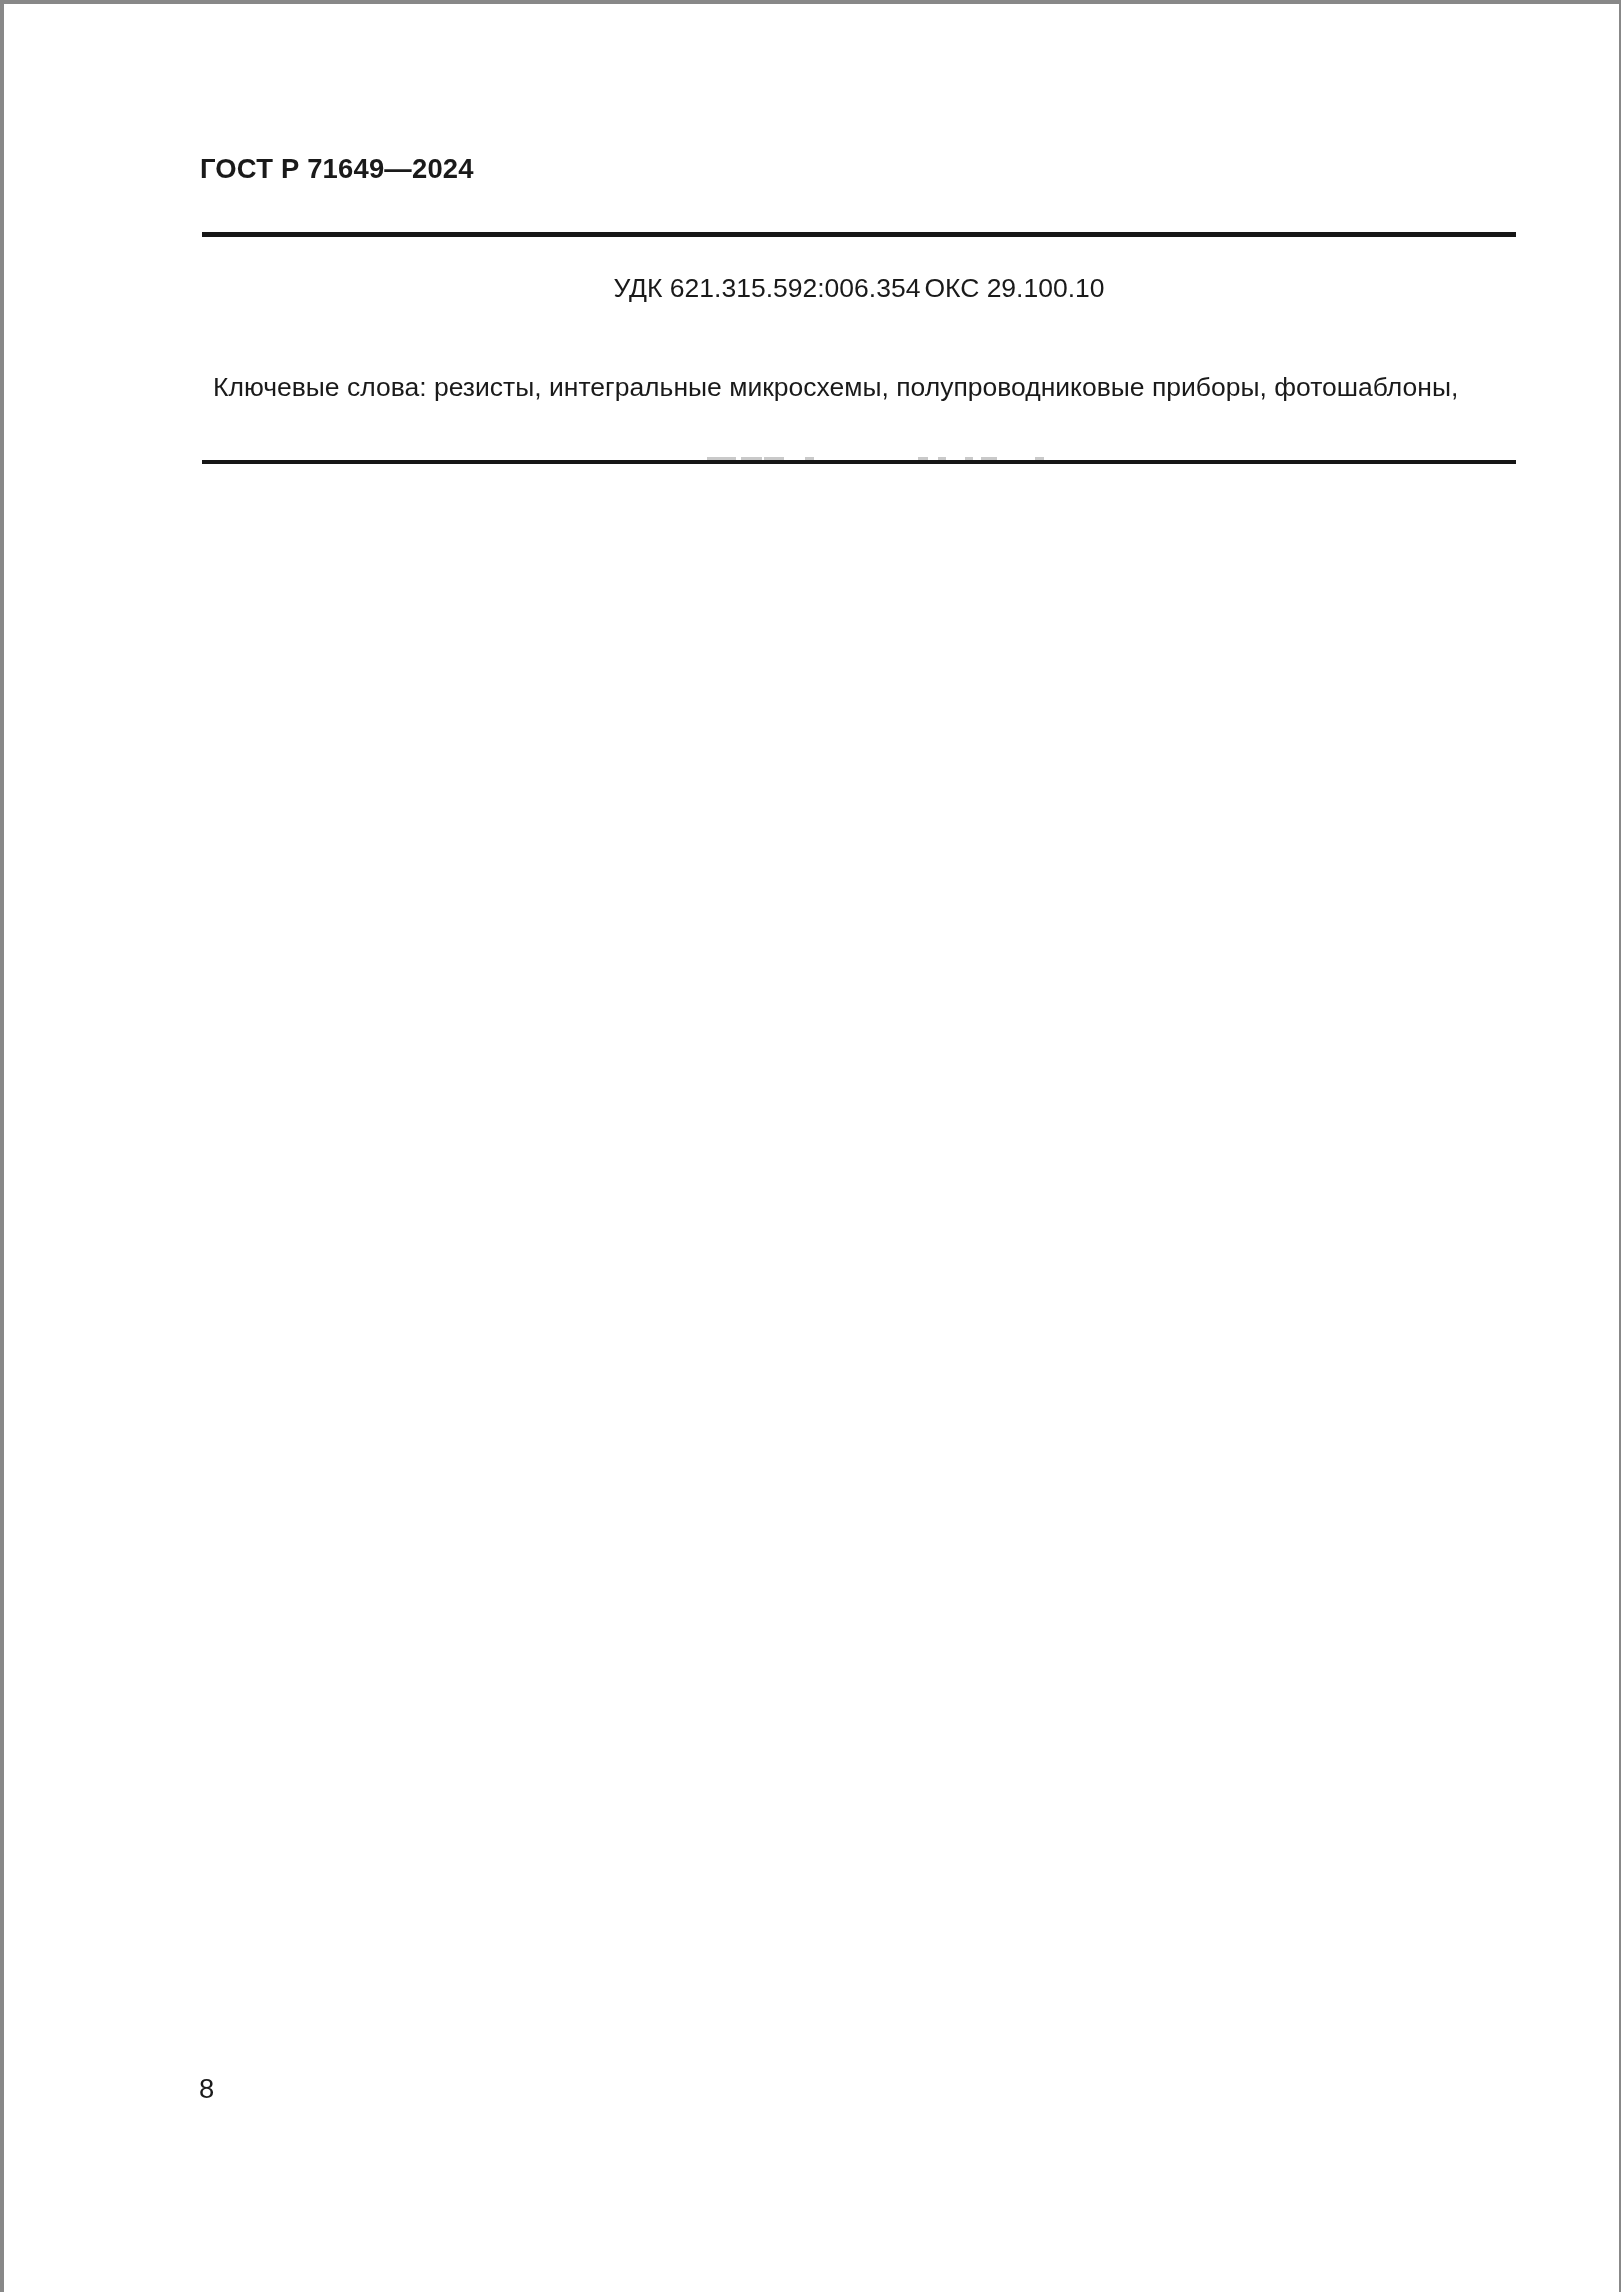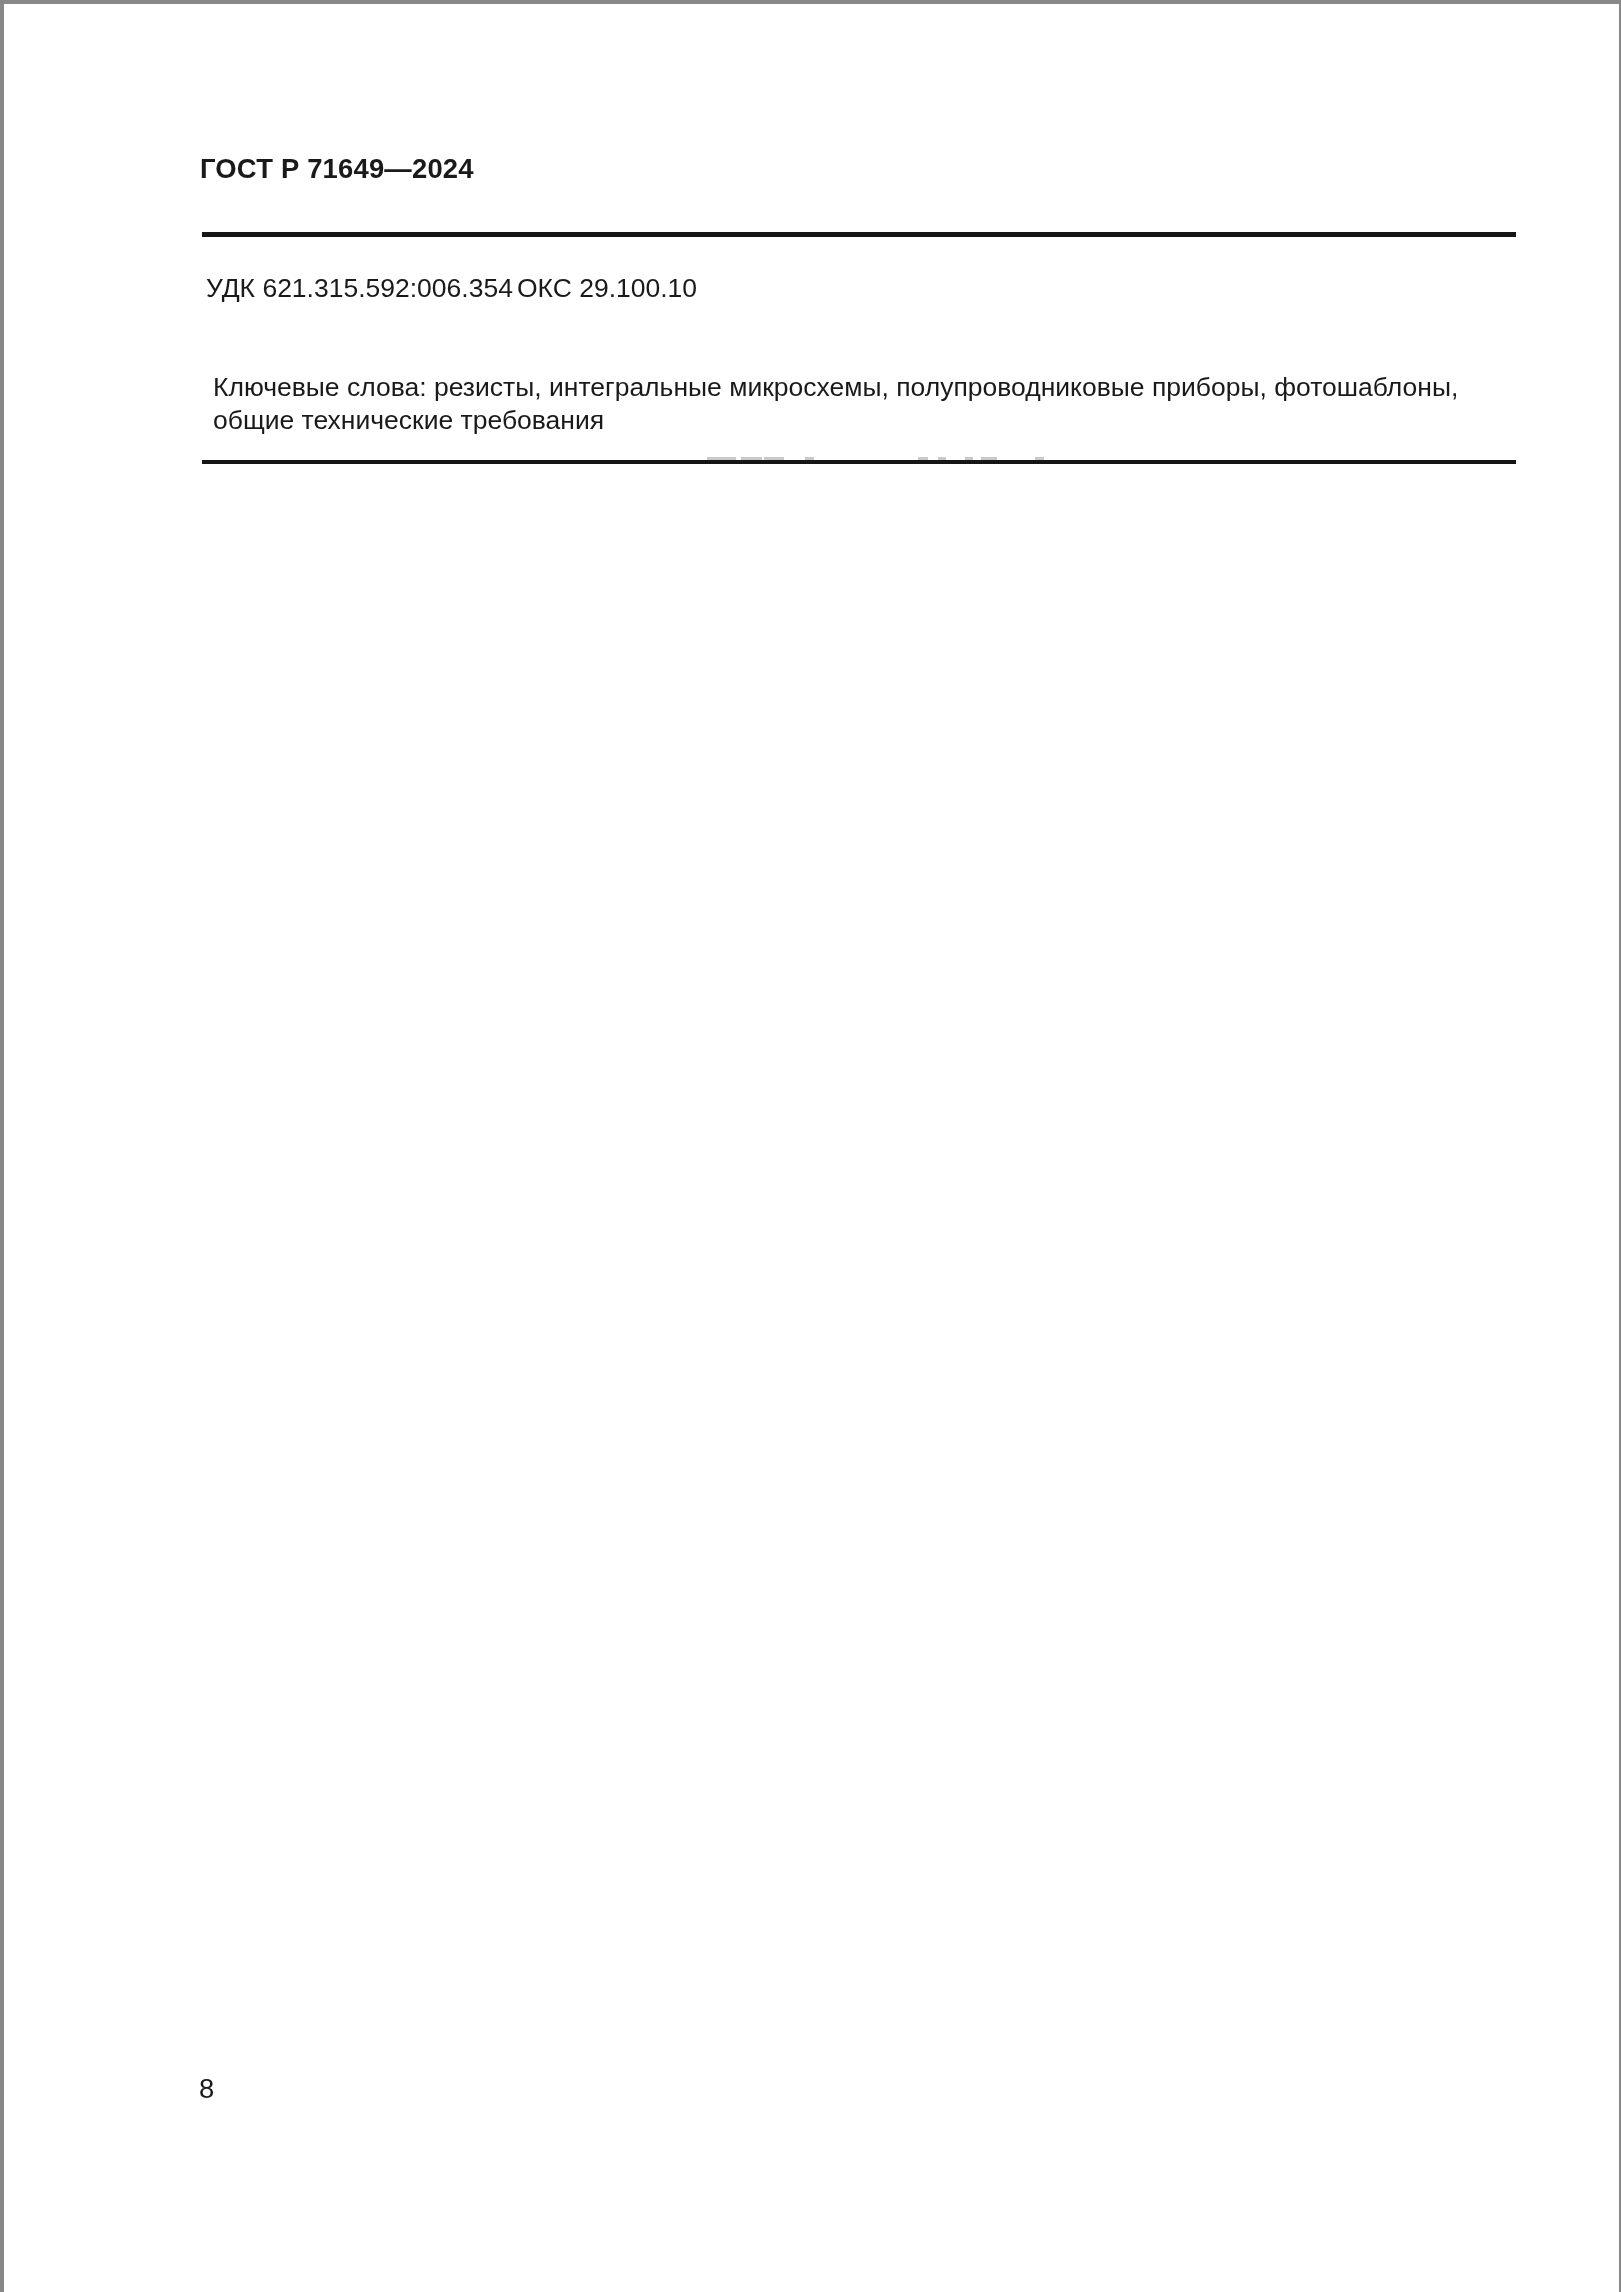--- a/index.html
+++ b/index.html
@@ -37,21 +37,21 @@
     background: var(--rule-color);
   }
   .rule-top { top: 228px; height: 4.9px; }
   .rule-bottom { top: 456px; height: 3.9px; }
   .class-row {
     position: absolute;
     left: 198px;
     top: 266px;
     width: 1314px;
     display: flex;
-    justify-content: flex-start;
+    justify-content: center;
     font-size: 26.5px;
     line-height: 29px;
     white-space: nowrap;
   }
   .keywords {
     position: absolute;
     left: 205px;
     top: 365px;
     width: 1323px;
     font-size: 26.5px;
@@ -96,21 +96,20 @@
 
   <div class="rule rule-top"></div>
 
   <div class="class-row">
     <span>УДК 621.315.592:006.354</span>
     <span>ОКС 29.100.10</span>
   </div>
 
   <div class="keywords">
     <div>Ключевые слова: резисты, интегральные микросхемы, полупроводниковые приборы, фотошаблоны,</div>
-    <div>общие технические требования</div>
   </div>
 
   <div class="ghost">
     <span class="g1"></span>
     <span class="g2"></span>
     <span class="g3"></span>
     <span class="g4"></span>
     <span class="g5"></span>
     <span class="g6"></span>
     <span class="g7"></span>

